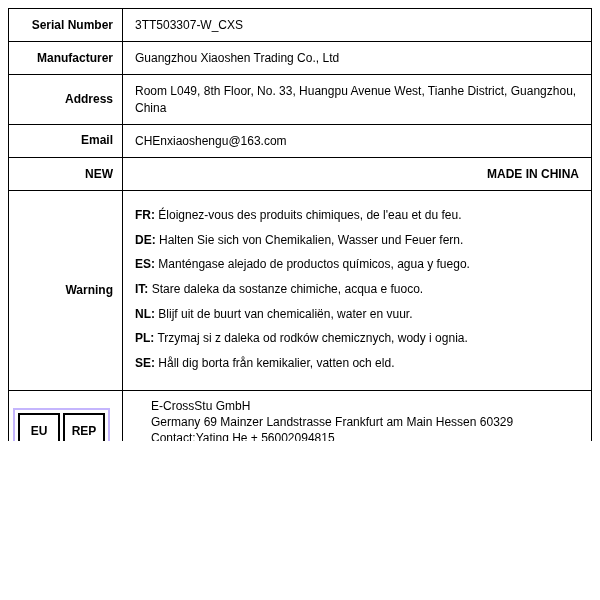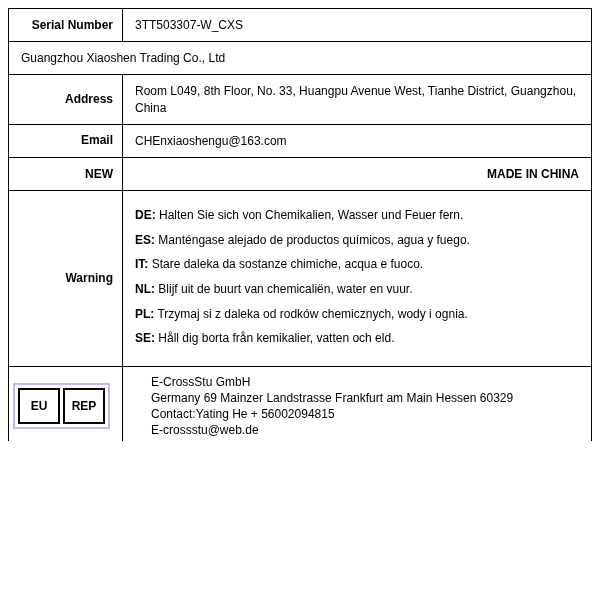--- a/index.html
+++ b/index.html
@@ -111,20 +111,21 @@
 
 <div class="page">
   <div class="label-card">
 
     <div class="row row-serial">
       <div class="cell-label">Serial Number</div>
       <div class="cell-value">3TT503307-W_CXS</div>
     </div>
 
     <div class="row row-manufacturer">
+      <div class="cell-label">Manufacturer</div>
       <div class="cell-value">Guangzhou Xiaoshen Trading Co., Ltd</div>
     </div>
 
     <div class="row row-address">
       <div class="cell-label">Address</div>
       <div class="cell-value">Room L049, 8th Floor, No. 33, Huangpu Avenue West, Tianhe District, Guangzhou, China</div>
     </div>
 
     <div class="row row-email">
       <div class="cell-label">Email</div>
@@ -132,20 +133,23 @@
     </div>
 
     <div class="row row-new">
       <div class="cell-label">NEW</div>
       <div class="cell-value">MADE IN CHINA</div>
     </div>
 
     <div class="row row-warning">
       <div class="cell-label">Warning</div>
       <div class="cell-value">
+        <div class="warn-line">
+          <span class="lang">FR:</span><span> Éloignez-vous des produits chimiques, de l'eau et du feu.</span>
+        </div>
         <div class="warn-line">
           <span class="lang">DE:</span><span> Halten Sie sich von Chemikalien, Wasser und Feuer fern.</span>
         </div>
         <div class="warn-line">
           <span class="lang">ES:</span><span> Manténgase alejado de productos químicos, agua y fuego.</span>
         </div>
         <div class="warn-line">
           <span class="lang">IT:</span><span> Stare daleka da sostanze chimiche, acqua e fuoco.</span>
         </div>
         <div class="warn-line">

